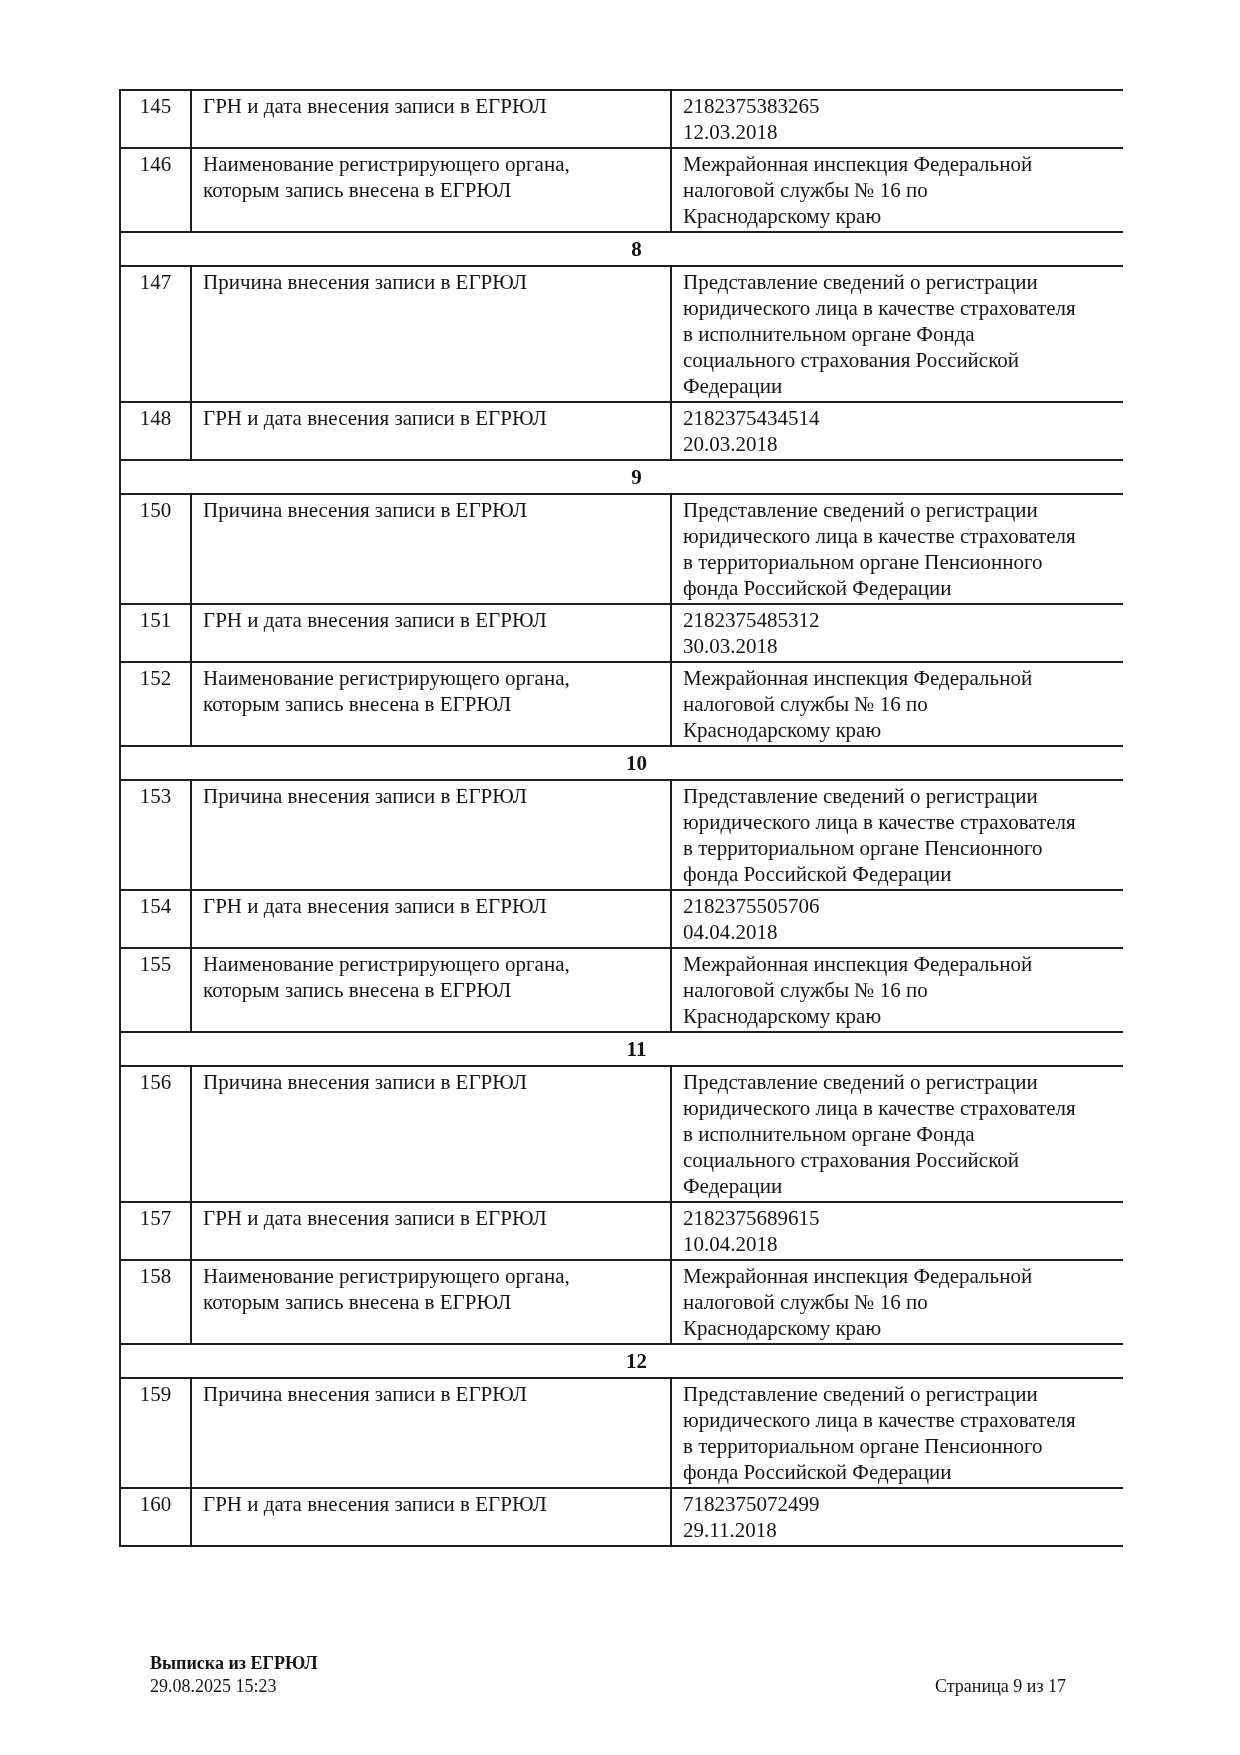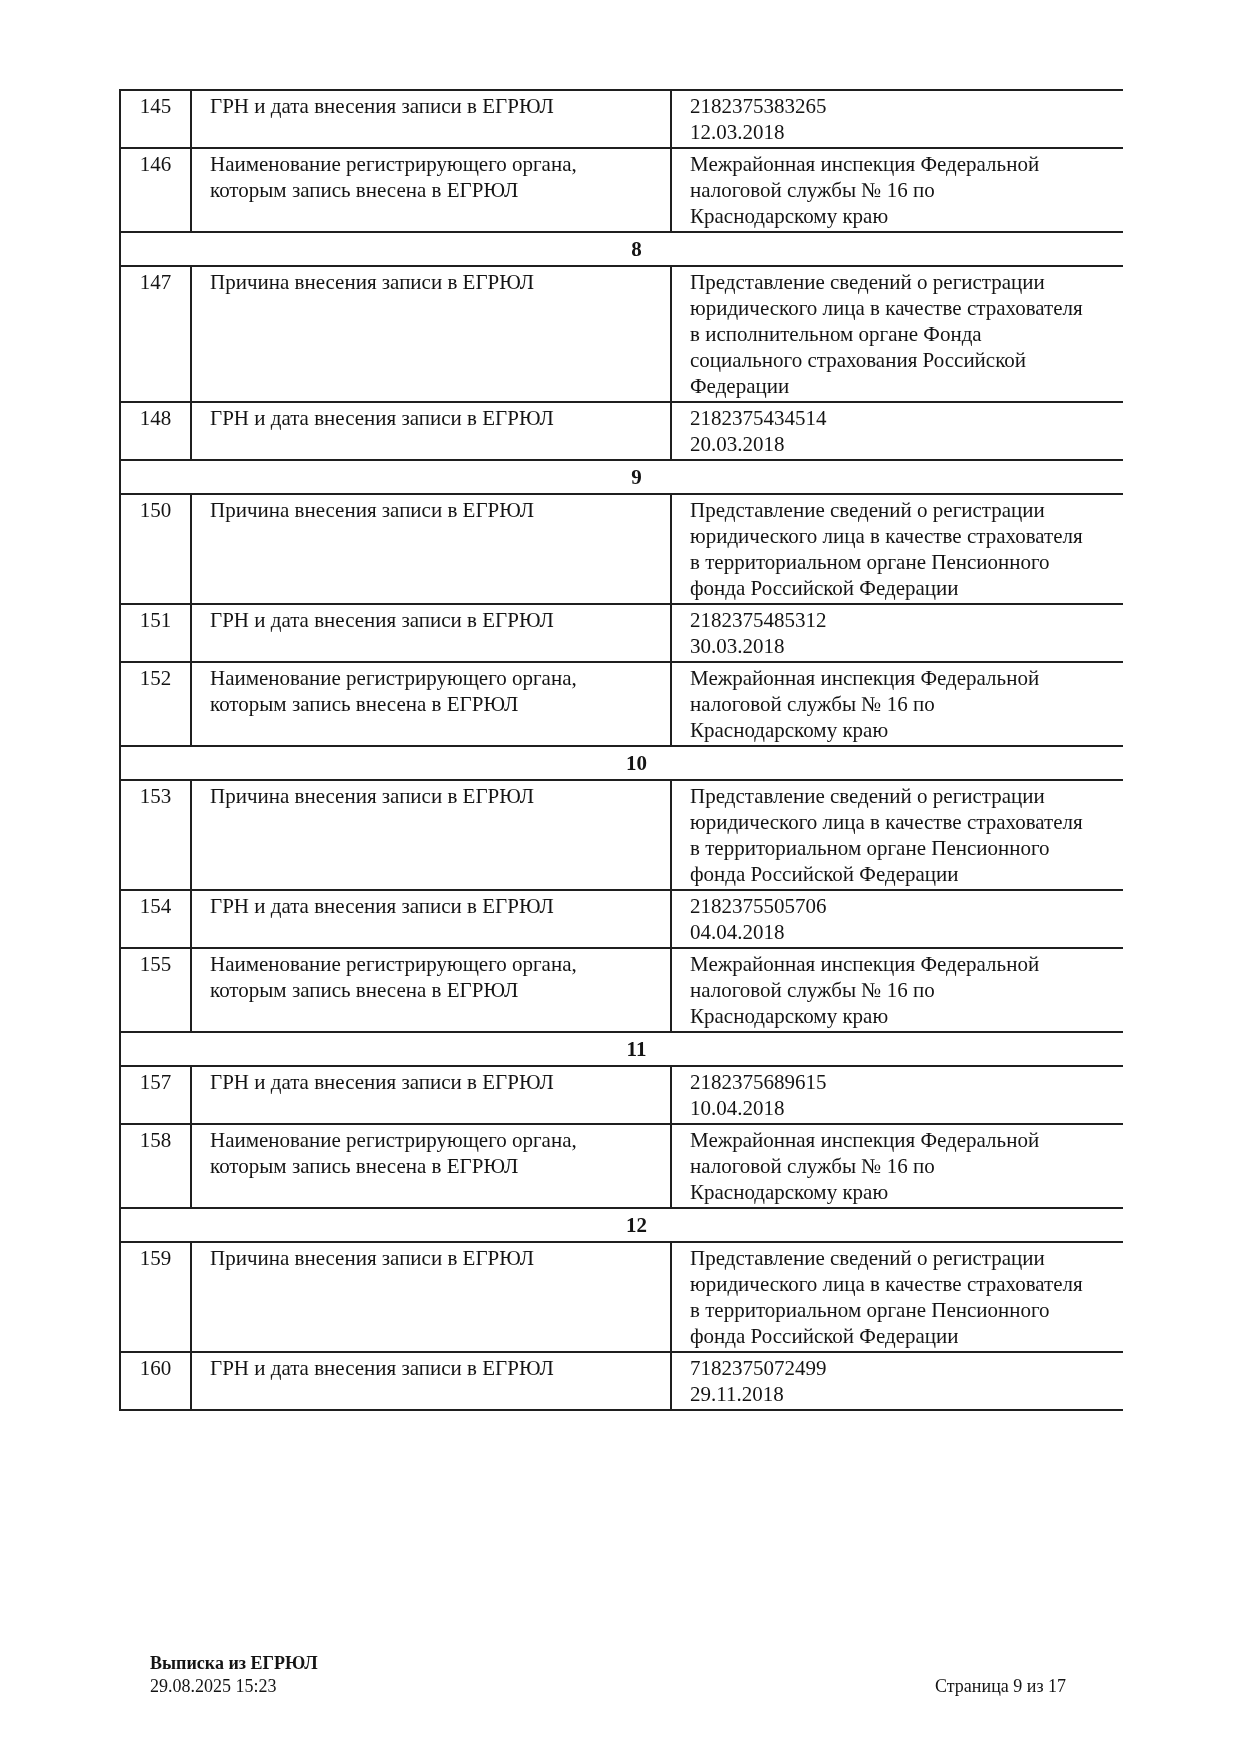--- a/index.html
+++ b/index.html
@@ -22,21 +22,21 @@
     top: 89px;
     width: 1033px;
     border-collapse: collapse;
     table-layout: fixed;
   }
   table.egrul-table td {
     border: 2px solid #1f1f1f;
     vertical-align: top;
     font-size: 21px;
     line-height: 26px;
-    padding: 2px 7px 2px 18px;
+    padding: 2px 7px 2px 11px;
     white-space: pre-line;
     overflow: hidden;
   }
   table.egrul-table td.num {
     text-align: center;
     padding: 2px 2px;
   }
   table.egrul-table tr.section-row td {
     font-weight: bold;
     text-align: center;
@@ -163,20 +163,29 @@
           <td>Наименование регистрирующего органа,
 которым запись внесена в ЕГРЮЛ</td>
           <td>Межрайонная инспекция Федеральной
 налоговой службы № 16 по
 Краснодарскому краю</td>
         </tr>
         <tr class="section-row">
           <td colspan="3">11</td>
         </tr>
         <tr>
+          <td class="num">156</td>
+          <td>Причина внесения записи в ЕГРЮЛ</td>
+          <td>Представление сведений о регистрации
+юридического лица в качестве страхователя
+в исполнительном органе Фонда
+социального страхования Российской
+Федерации</td>
+        </tr>
+        <tr>
           <td class="num">157</td>
           <td>ГРН и дата внесения записи в ЕГРЮЛ</td>
           <td>2182375689615
 10.04.2018</td>
         </tr>
         <tr>
           <td class="num">158</td>
           <td>Наименование регистрирующего органа,
 которым запись внесена в ЕГРЮЛ</td>
           <td>Межрайонная инспекция Федеральной

